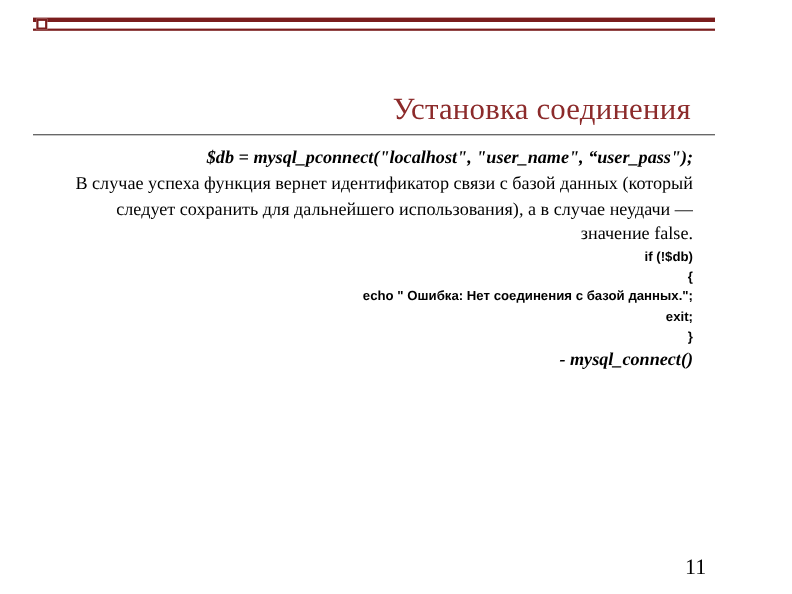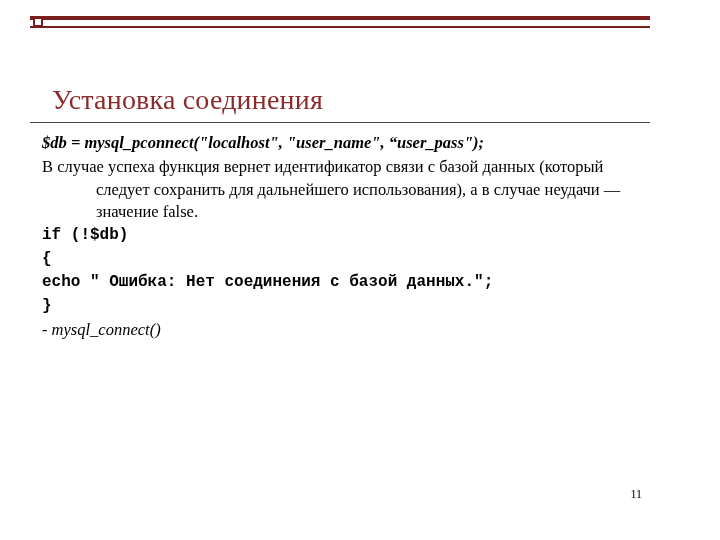--- a/index.html
+++ b/index.html
@@ -9,20 +9,21 @@
     height: 540px;
     background: #fff;
     font-family: "Times New Roman", Times, serif;
     color: #000;
   }
   .slide {
     position: relative;
     width: 680px;
     height: 540px;
     box-sizing: border-box;
+    text-align: right;
   }
   .topbar {
     position: absolute;
     top: 16px;
     left: 30px;
     right: 30px;
     height: 18px;
   }
   .topbar .line1 {
     height: 4px;
@@ -68,41 +69,42 @@
     right: 50px;
     font-size: 16.5px;
     line-height: 1.35;
   }
   .italic-bold {
     font-style: italic;
     font-weight: bold;
   }
   .italic {
     font-style: italic;
+    font-weight: bold;
   }
   .para {
     margin: 0 0 2px 0;
     text-indent: 0;
   }
   .hang {
     padding-left: 54px;
     text-indent: -54px;
   }
   .mono {
-    font-family: Liberation Mono, monospace;
+    font-family: Liberation Sans, sans-serif;
     font-weight: bold;
-    font-size: 16px;
+    font-size: 12px;
   }
   .spaced-top {
   }
   .page-num {
     position: absolute;
-    bottom: 38px;
+    bottom: 12px;
     right: 38px;
-    font-size: 12px;
+    font-size: 20px;
   }
 </style>
 </head>
 <body>
 <div class="slide">
 
   <div class="topbar">
     <div class="line1"></div>
     <div class="line2"></div>
   </div>
@@ -112,19 +114,20 @@
   <div class="title-underline"></div>
 
   <div class="body">
     <p class="para italic-bold">$db = mysql_pconnect("localhost", "user_name", “user_pass");</p>
 
     <p class="para hang spaced-top">В случае успеха функция вернет идентификатор связи с базой данных (который следует сохранить для дальнейшего использования), а в случае неудачи — значение false.</p>
 
     <p class="para mono">if (!$db)</p>
     <p class="para mono">{</p>
     <p class="para mono">echo " Ошибка: Нет соединения с базой данных.";</p>
+    <p class="para mono">exit;</p>
     <p class="para mono">}</p>
 
     <p class="para italic"> - mysql_connect()</p>
   </div>
 
   <div class="page-num">11</div>
 </div>
 
 </body></html>

